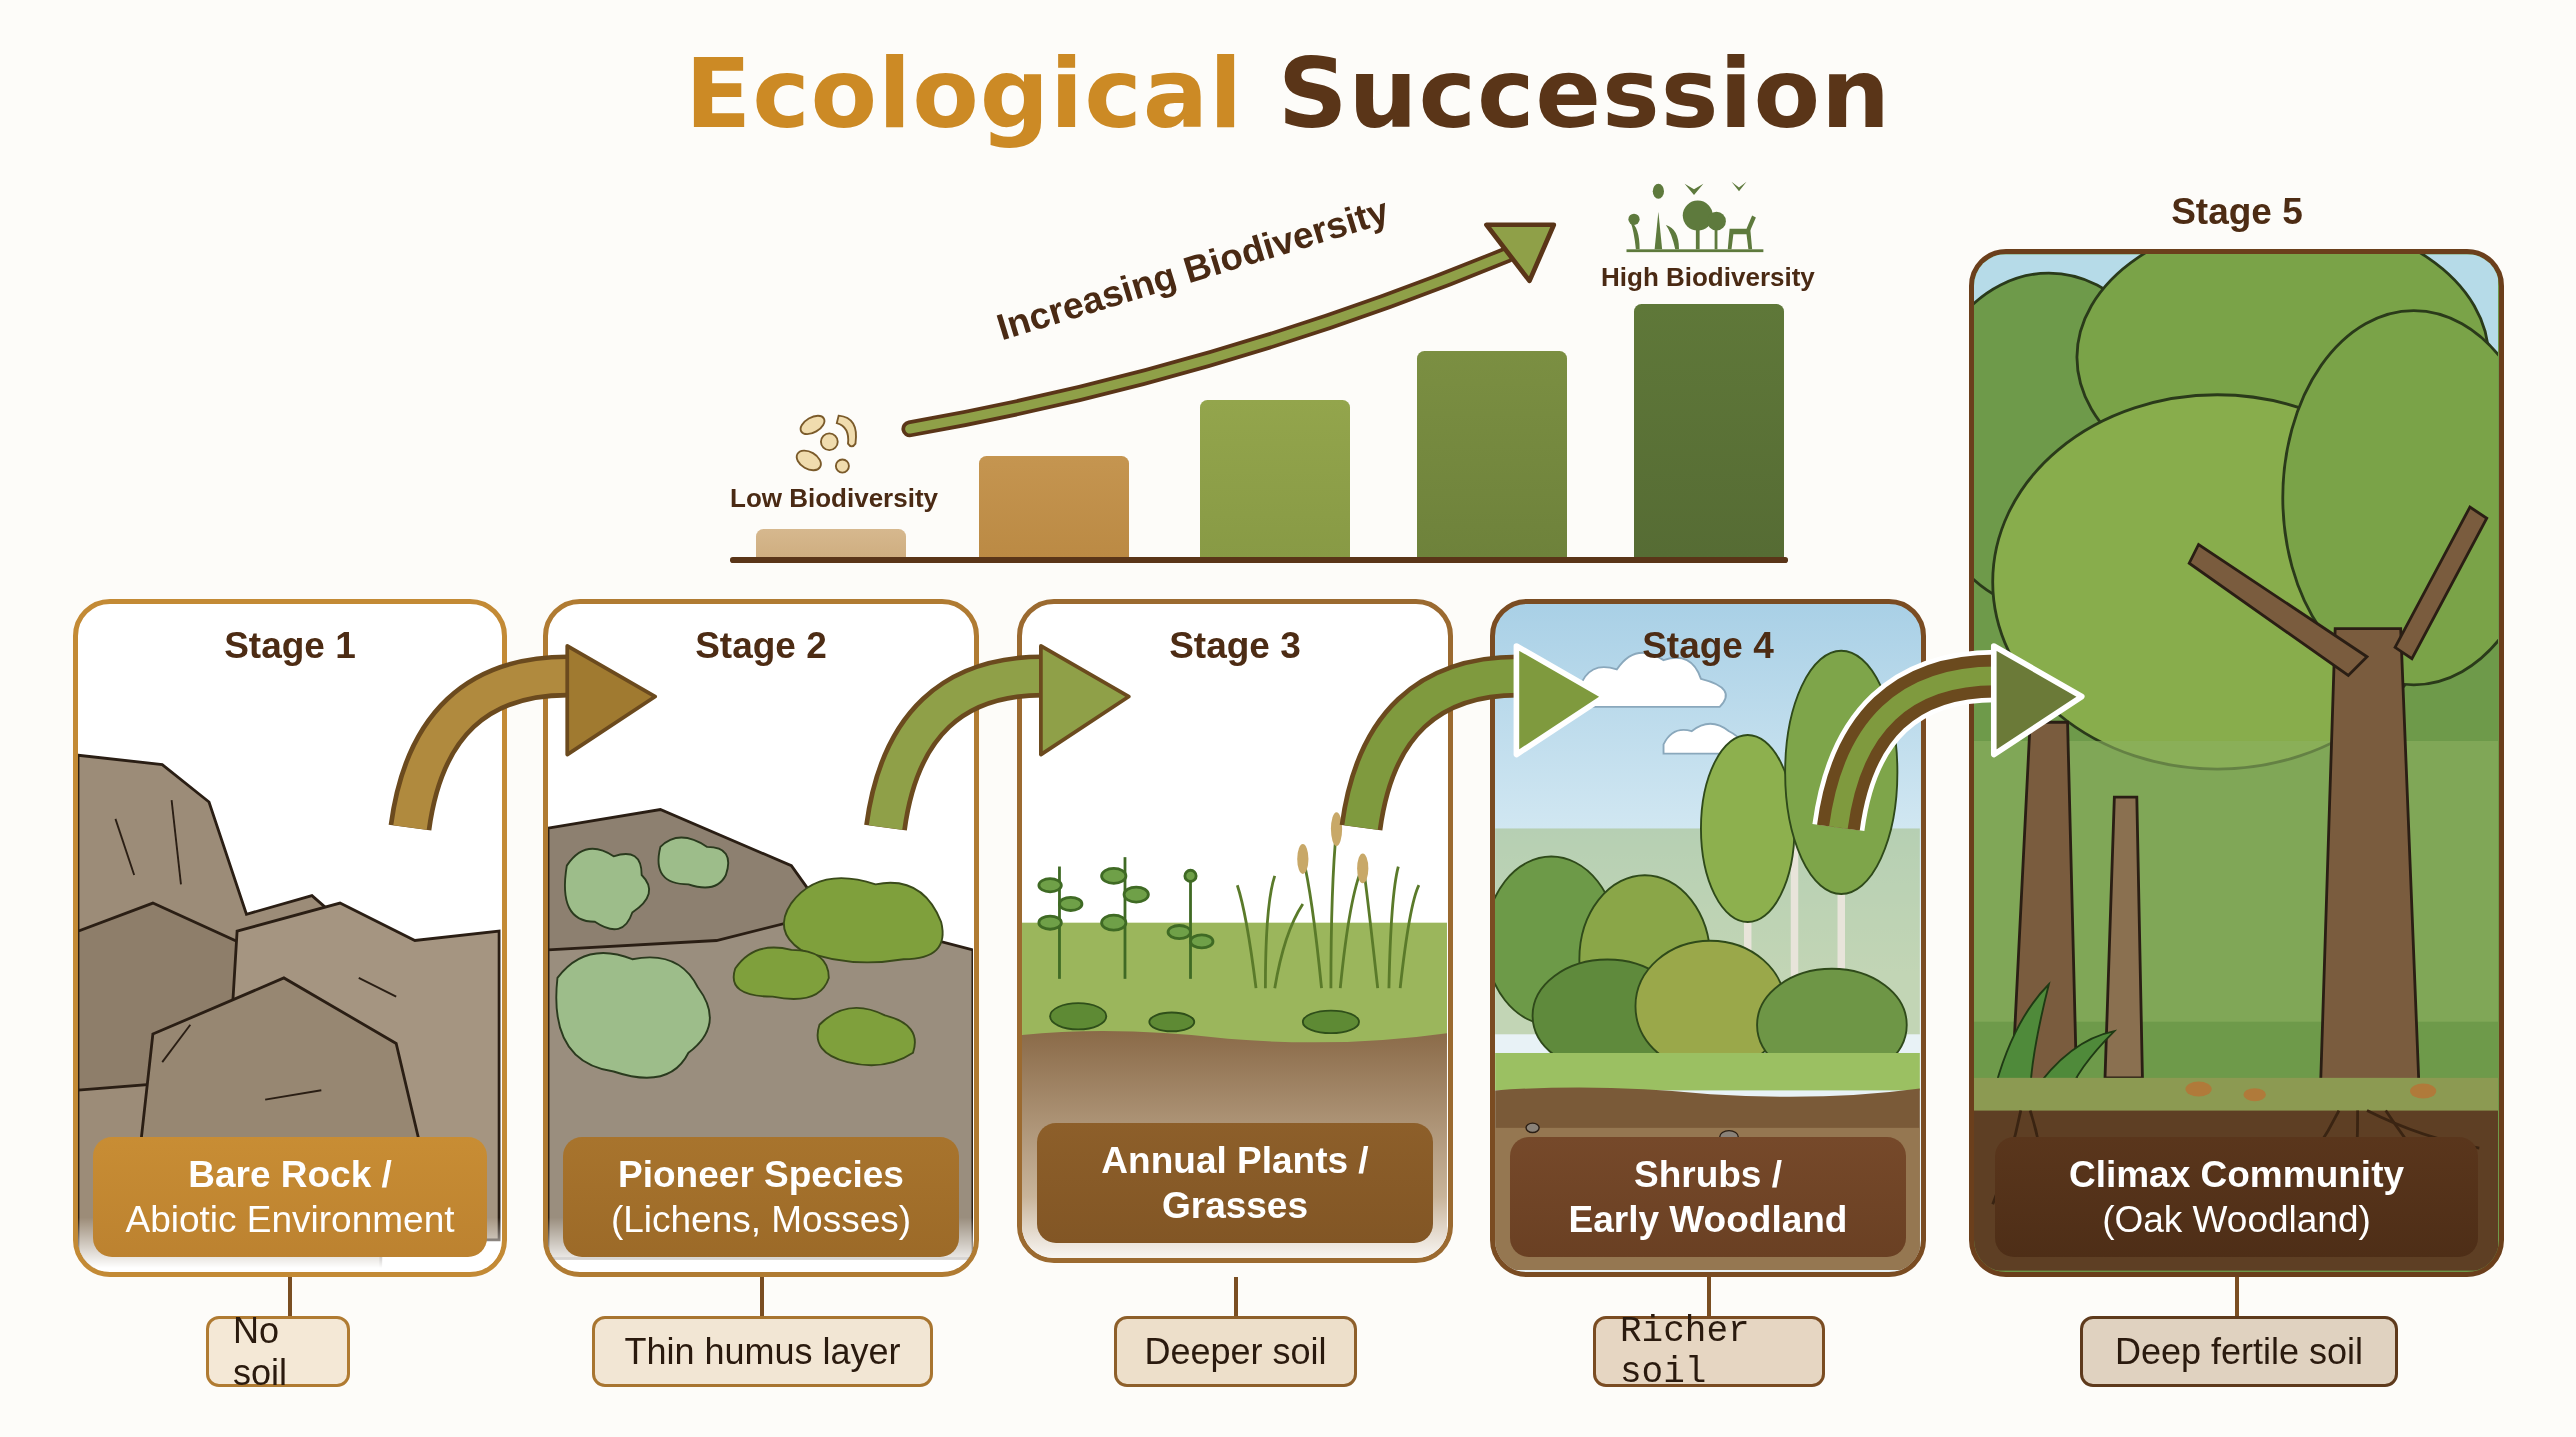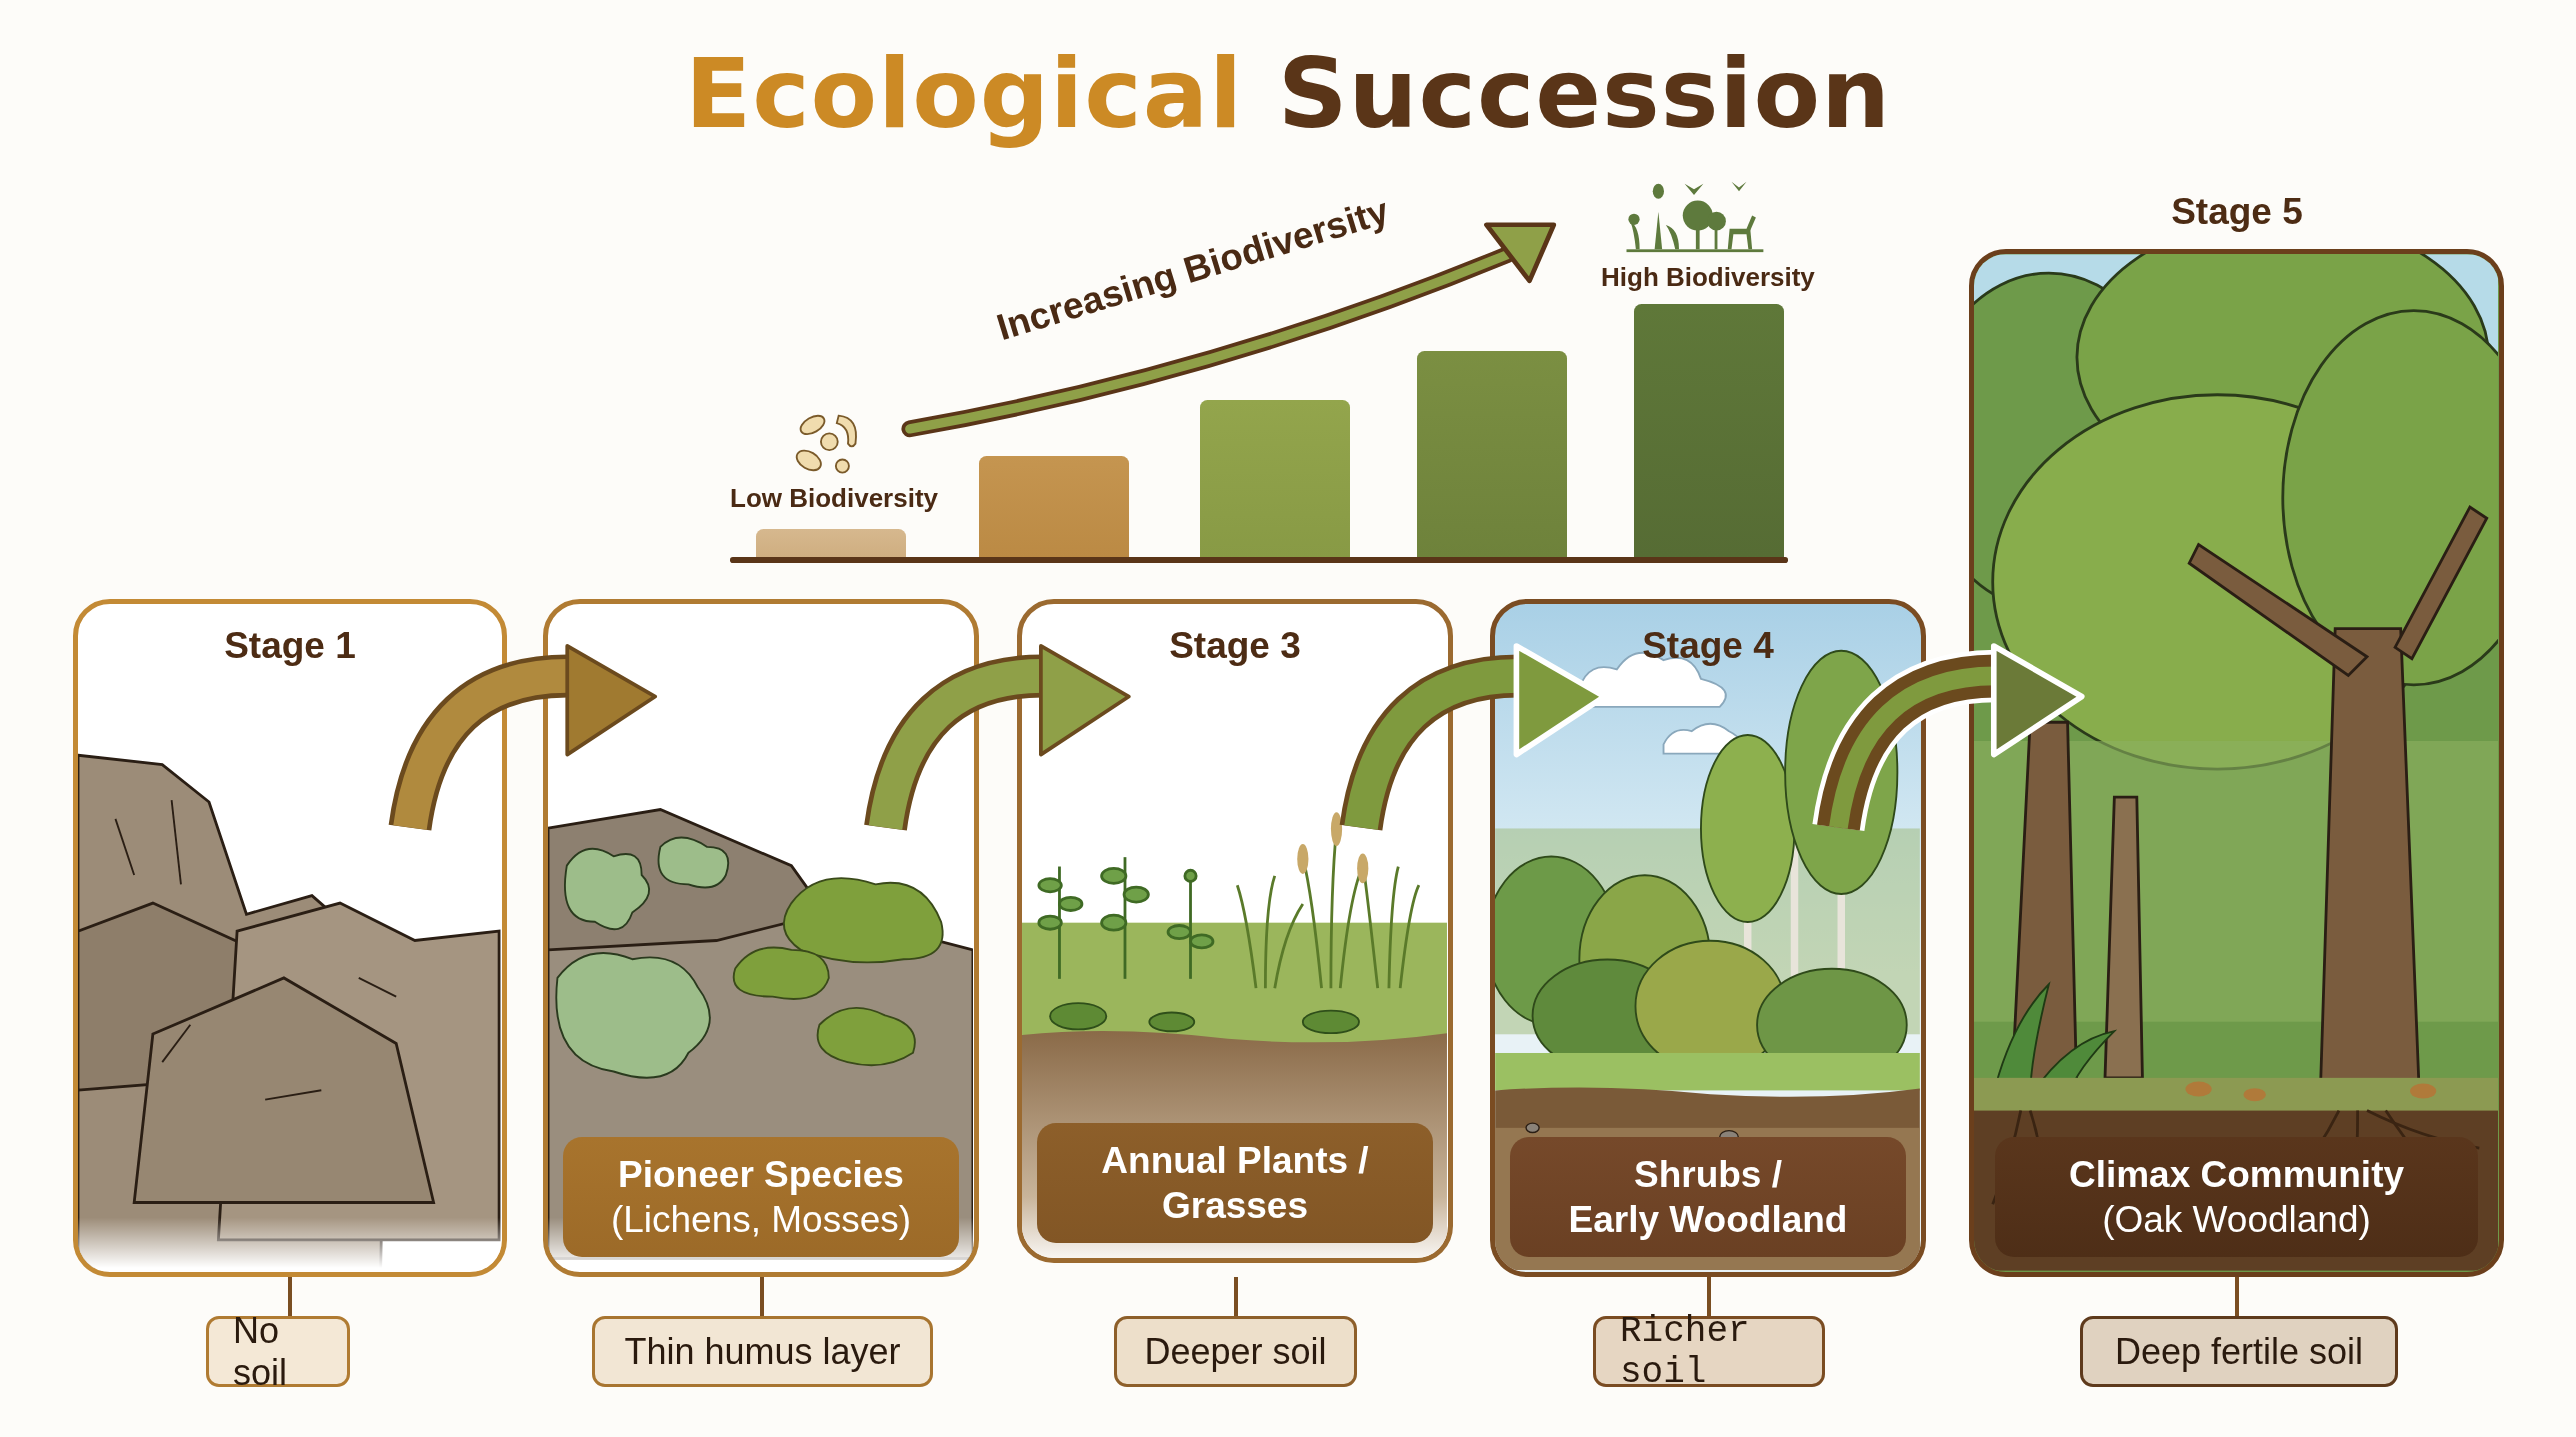--- a/index.html
+++ b/index.html
@@ -88,23 +88,28 @@
     </g>
     <g stroke="#2a1e14" stroke-width="2" fill="none">
       <path d="M40 80 l20 60"></path>
         <path d="M100 60 l10 90"></path>
         <path d="M300 250 l40 20"></path>
         <path d="M200 380 l60 -10"></path>
         <path d="M120 300 l-30 40"></path>
     </g>
     <rect x="0" y="380" width="452" height="180" fill="url(#fade1)"></rect>
   </svg>
+  <div class="label-box" style="background:linear-gradient(#c88d34,#bc8230);">
+    <span class="l1">Bare Rock /</span>
+    <span class="l2">Abiotic Environment</span>
+  </div>
 </div>
 
 <div class="card" style="left:543px; top:599px; width:436px; height:678px; border-color:#b07b32;">
+  <div class="stage-title">Stage 2</div>
   <svg class="scene" width="425" height="524" viewBox="0 0 454 560" style="top:140px;">
     <defs>
       <linearGradient id="fade2" x1="0" y1="0" x2="0" y2="1">
           <stop offset="0.7" stop-color="#fff" stop-opacity="0"></stop>
           <stop offset="1" stop-color="#fff"></stop>
         </linearGradient>
     </defs>
     <g stroke="#2a1e14" stroke-width="3">
       <path d="M0 90 l120 -20 l140 60 l50 70 l-310 30 z" fill="#8d8070"></path>
       <path d="M0 220 l180 -10 l120 -30 l154 40 l0 330 l-454 0 z" fill="#9a8e7e"></path>

